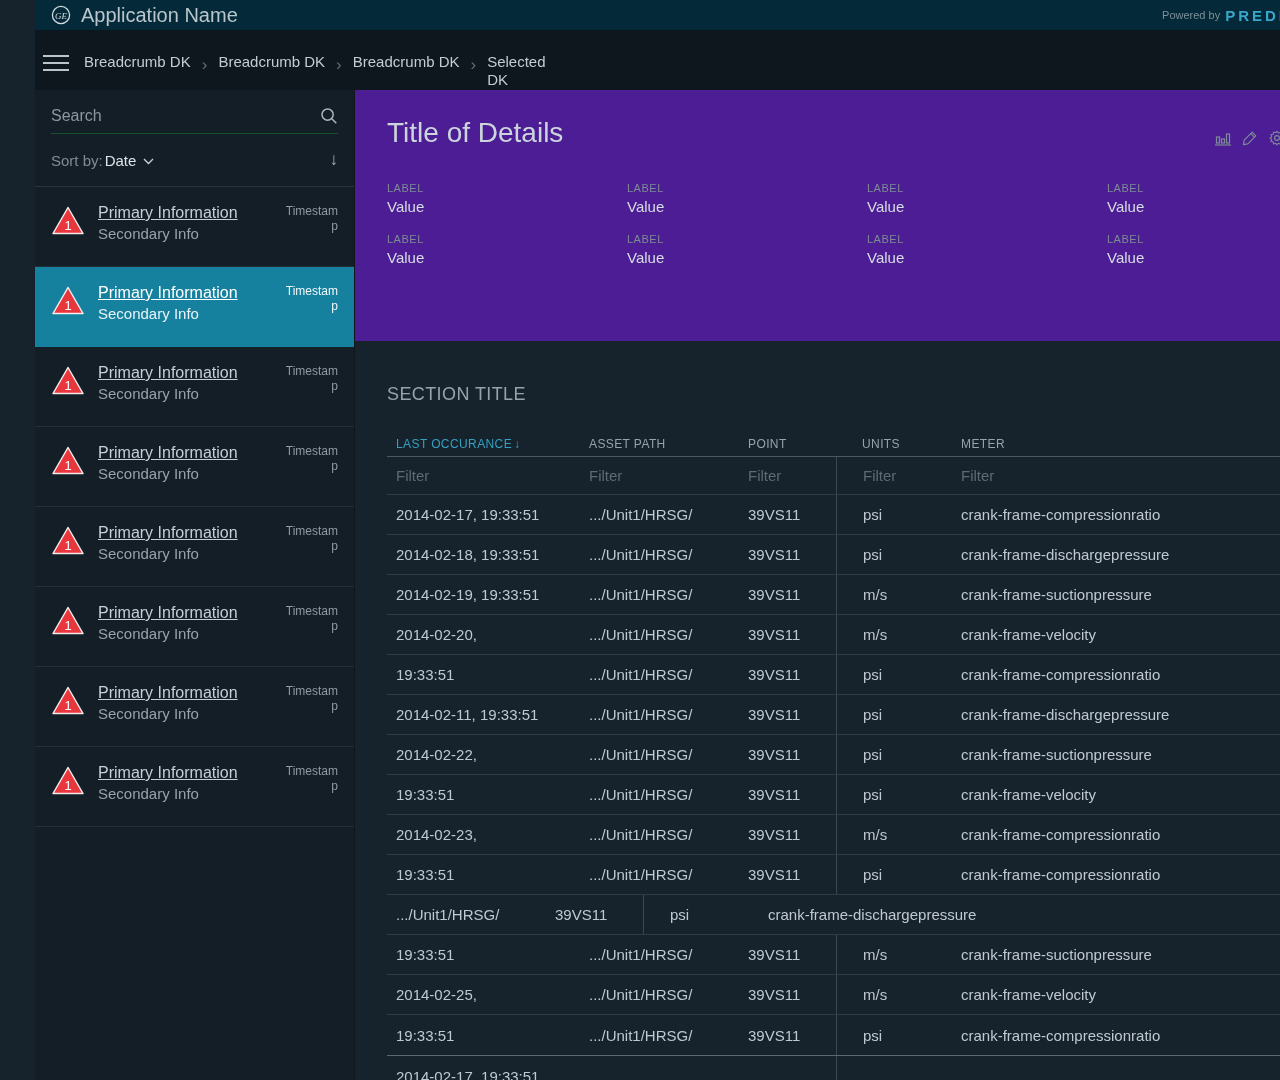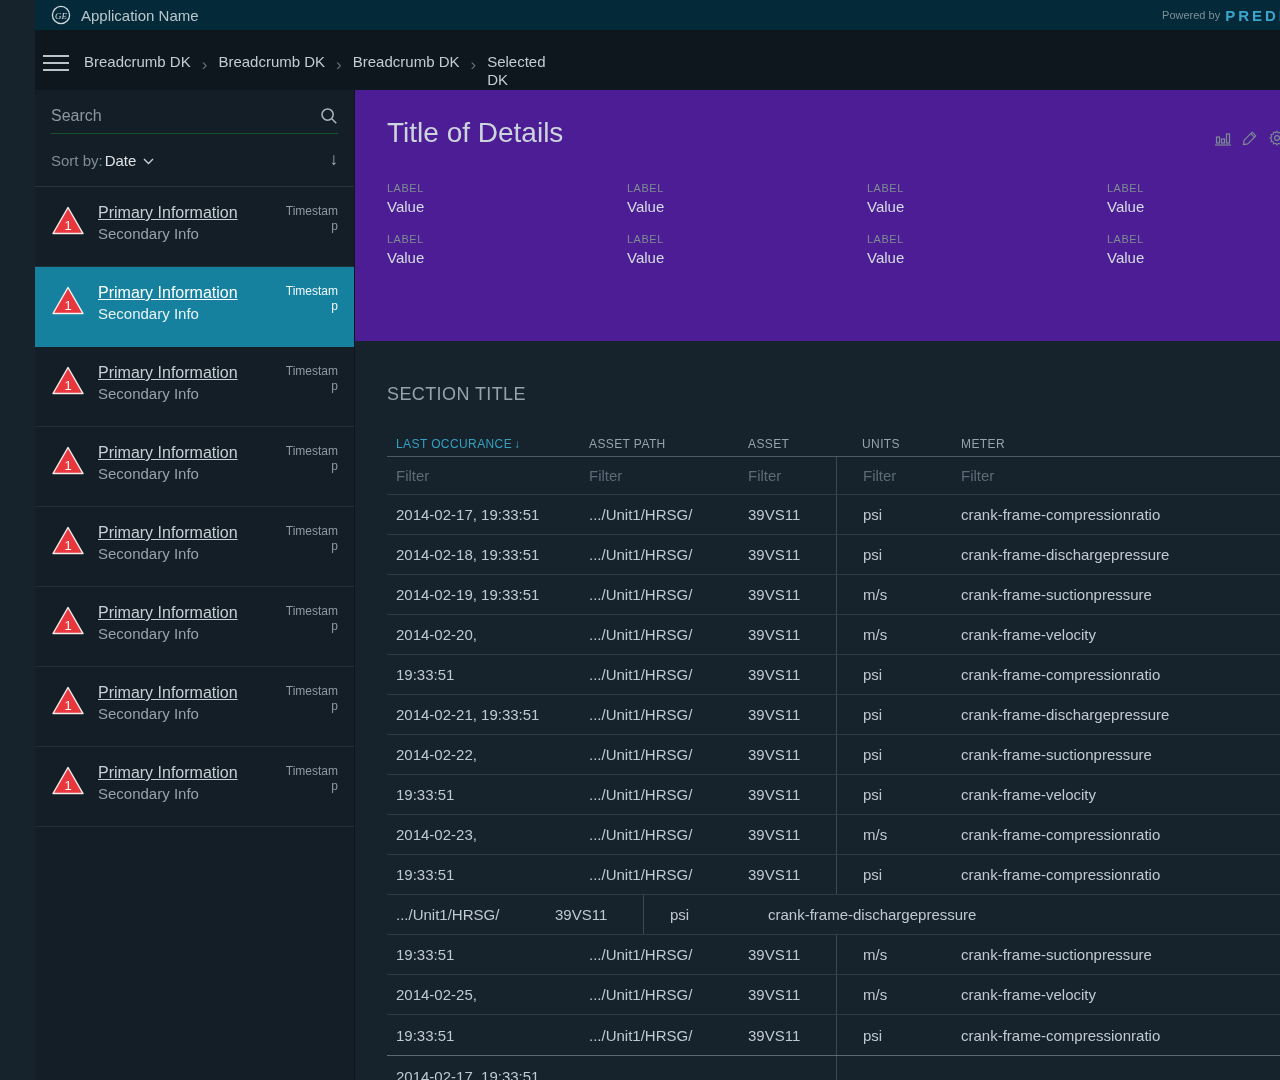--- a/index.html
+++ b/index.html
@@ -3,21 +3,21 @@
 <meta charset="utf-8">
 <style>
   * { margin:0; padding:0; box-sizing:border-box; }
   html,body { width:1280px; height:1080px; overflow:hidden; }
   body { font-family:"Liberation Sans", sans-serif; background:#16222c; }
   .app { width:1280px; height:1080px; display:flex; flex-direction:column; overflow:hidden;margin-left:35px; }
 
   
   .topbar { height:30px; background:#042938; display:flex; align-items:center; justify-content:space-between; padding:0 16px; flex:none; }
   .topbar-left { display:flex; align-items:center; gap:10px; }
-  .app-title { font-size:15px; color:#b9c6cd; }
+  .app-title { font-size:20px; color:#b9c6cd; }
   .topbar-right { display:flex; align-items:center; gap:5px; }
   .powered { font-size:11px; color:#7e909a; }
   .brand { font-size:15px; font-weight:bold; letter-spacing:3px; color:#3ba6cd; }
 
   
   .breadcrumbbar { height:60px; background:#0e161e; display:flex; align-items:flex-start; padding:23px 16px 0 8px; flex:none; }
   .hamburger { width:26px; margin-top:2px; margin-right:15px; cursor:pointer; }
   .hamburger span { display:block; height:2px; background:#b9c4cb; margin-bottom:5px; }
   .crumbs { display:flex; align-items:flex-start; }
   .crumb { font-size:15px; color:#c3ccd3; line-height:18px; cursor:pointer; }
@@ -304,21 +304,21 @@
 
       <div class="section">
         <h2 class="section-title">SECTION TITLE</h2>
 
         <div class="table">
           <div class="thead">
             <div class="th c1 sorted">
               <span>LAST OCCURANCE</span><span class="sort-icon">↓</span>
             </div>
             <div class="th c2">ASSET PATH</div>
-            <div class="th c3">ASSET</div>
+            <div class="th c3">POINT</div>
             <div class="th c4">UNITS</div>
             <div class="th c5">METER</div>
           </div>
 
           <div class="tfilter">
             <div class="fc c1">
                 <input class="filter-input" placeholder="Filter" style="">
               </div>
             <div class="fc c2">
                 <input class="filter-input" placeholder="Filter" style="">
@@ -370,21 +370,21 @@
 
               <div class="tr">
                 <div class="td c1">19:33:51</div>
                 <div class="td c2">.../Unit1/HRSG/</div>
                 <div class="td c3">39VS11</div>
                 <div class="td c4">psi</div>
                 <div class="td c5">crank-frame-compressionratio</div>
               </div>
 
               <div class="tr">
-                <div class="td c1">2014-02-21, 19:33:51</div>
+                <div class="td c1">2014-02-11, 19:33:51</div>
                 <div class="td c2">.../Unit1/HRSG/</div>
                 <div class="td c3">39VS11</div>
                 <div class="td c4">psi</div>
                 <div class="td c5">crank-frame-dischargepressure</div>
               </div>
 
               <div class="tr">
                 <div class="td c1">2014-02-22,</div>
                 <div class="td c2">.../Unit1/HRSG/</div>
                 <div class="td c3">39VS11</div>

